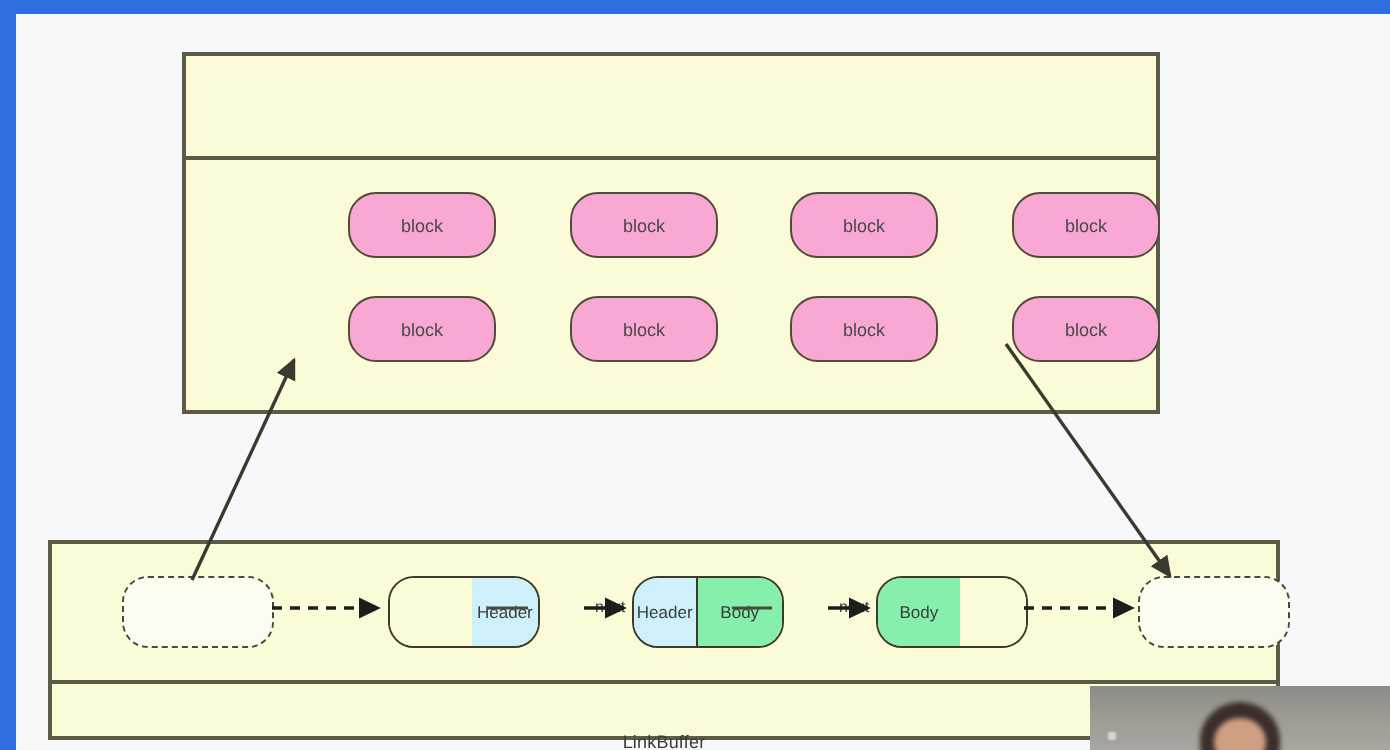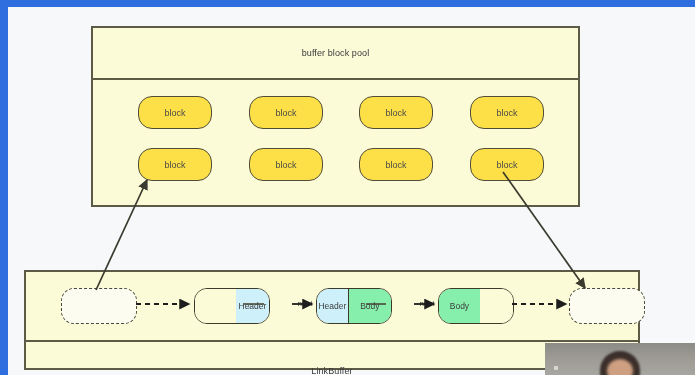--- a/index.html
+++ b/index.html
@@ -50,28 +50,29 @@
     font-size: 9px;
     color: #3a3a3a;
     letter-spacing: .1px;
   }
   .panel-divider {
     border-top: 2px solid #5d5a45;
   }
 
   
   .block {
-    background: #fde047;
+    background: #f9a8d4;
     border: 1.6px solid #4f4d3a;
     border-radius: 14px;
     display: flex;
     align-items: center;
     justify-content: center;
     font-size: 9px;
     color: #494949;
+    margin-left: 36px;
   }
 
   
   .node {
     border: 1.6px solid #3c3a2b;
     border-radius: 13px;
     display: flex;
     overflow: hidden;
     background: #fbfbd8;
   }
@@ -150,23 +151,20 @@
   }
 </style>
 </head>
 <body>
 
 <div id="viewport">
   <div id="canvas">
 
     <div class="abs panel" style="left:91px; top:26px; width:489px; height:181px;">
 
-      <div class="panel-title" style="position:absolute; left:0; top:0; width:100%; height:50px;">
-        <span>buffer block pool</span>
-      </div>
       <div class="panel-divider abs" style="left:0; top:50px; width:100%; height:0;"></div>
 
       <div class="block abs" style="left:45px; top:68px; width:74px; height:33px;">
         <span>block</span>
       </div>
       <div class="block abs" style="left:156px; top:68px; width:74px; height:33px;">
         <span>block</span>
       </div>
       <div class="block abs" style="left:266px; top:68px; width:74px; height:33px;">
         <span>block</span>

